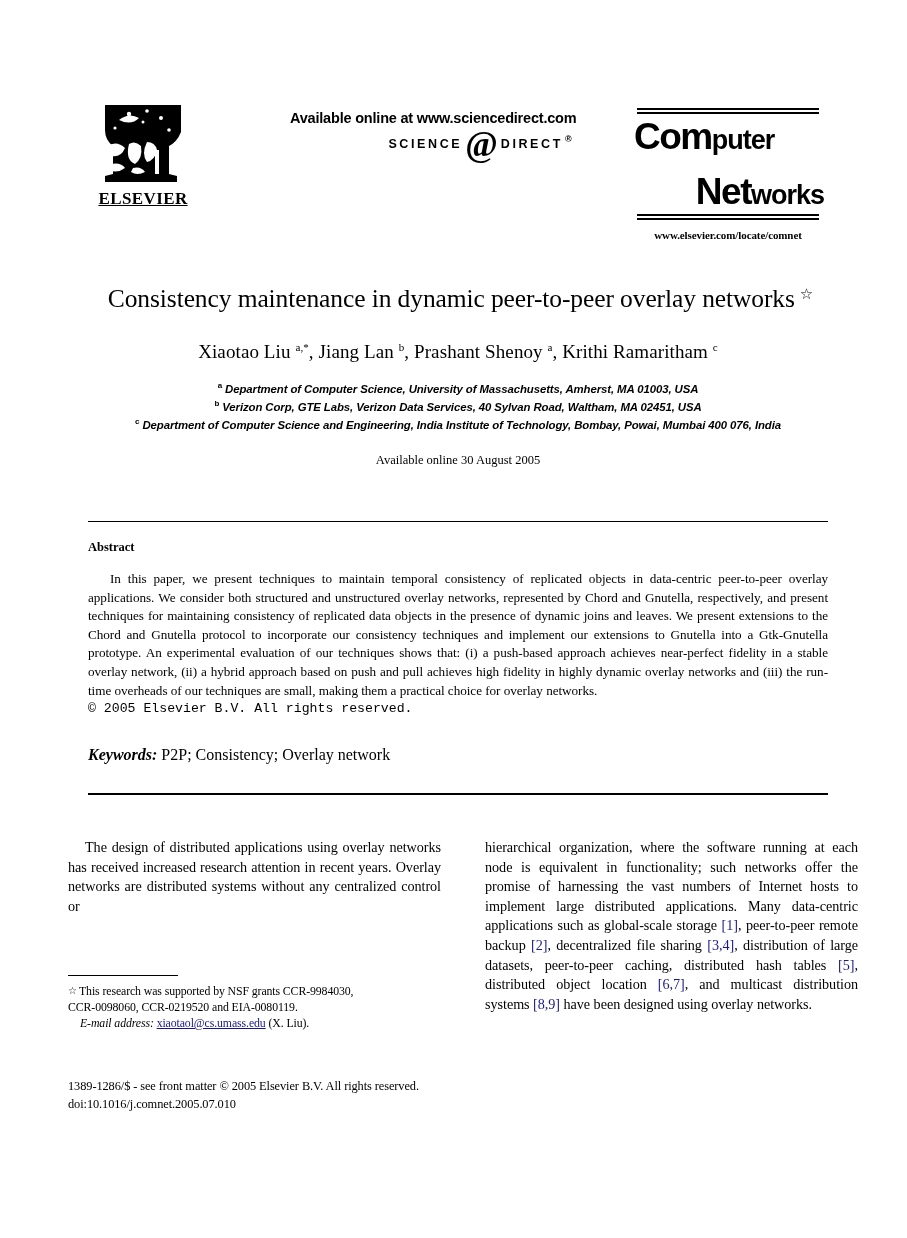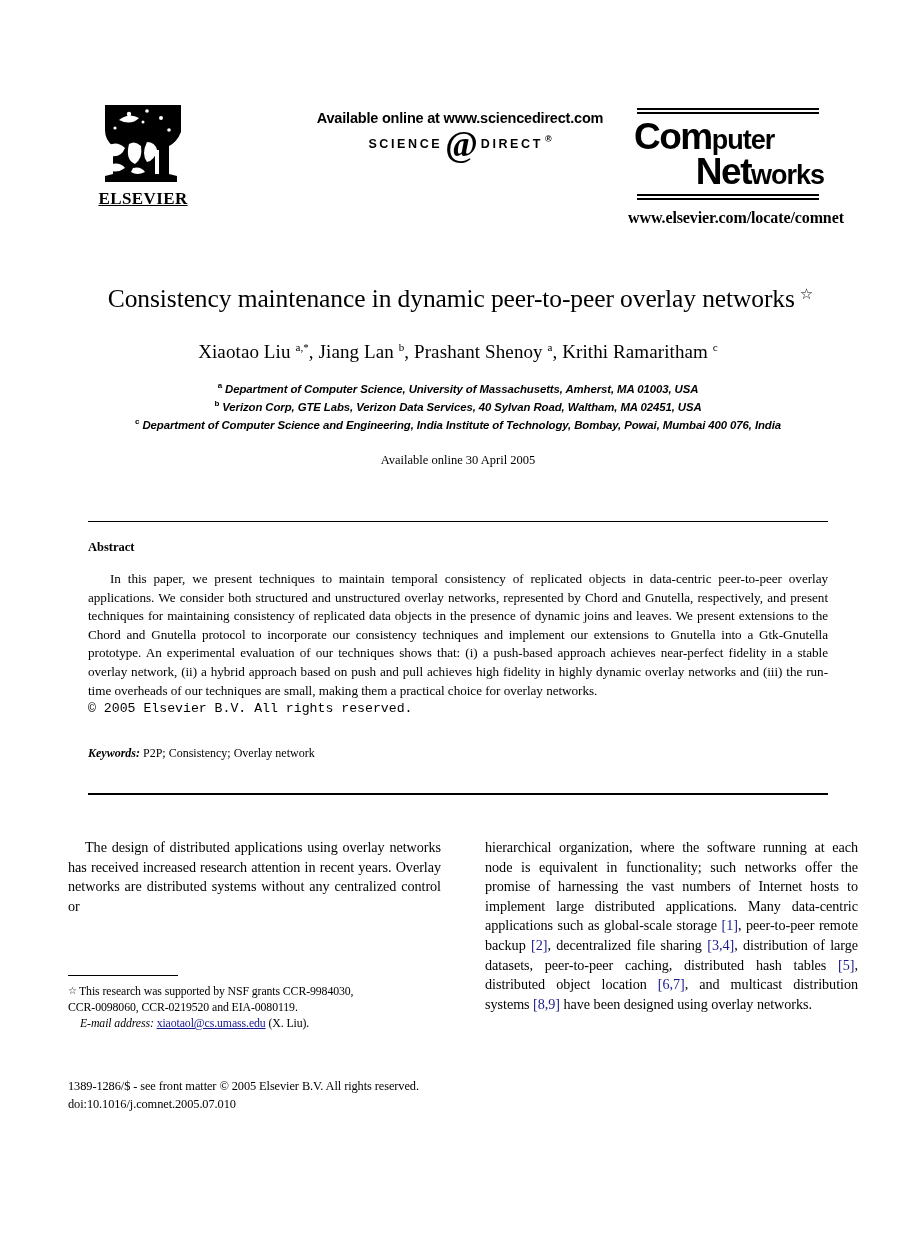--- a/index.html
+++ b/index.html
@@ -54,24 +54,23 @@
     font-weight: bold;
     font-size: 17px;
     letter-spacing: 0.4px;
     line-height: 1;
     margin-top: 2px;
   }
 
   
   .sd-block {
     position: absolute;
-    left: 182px;
+    left: 202px;
     top: 10px;
     width: 380px;
-    text-align: center;
   }
   .sd-available {
     font-family: "Liberation Sans", sans-serif;
     font-weight: bold;
     font-size: 14.5px;
     letter-spacing: -0.2px;
   }
   .sd-logo-row {
     margin-top: 4px;
     display: flex;
@@ -125,28 +124,28 @@
   }
   .cn-rule-top { margin-bottom: 6px; }
   .cn-rule-bot { margin-top: 4px; }
   .cn-line {
     font-family: "Liberation Sans", sans-serif;
     font-weight: bold;
     line-height: 0.94;
     white-space: nowrap;
   }
   .cn-line1 { text-align: left; padding-left: 6px; }
-  .cn-line2 { text-align: right; padding-right: 4px; }
+  .cn-line2 { text-align: right; padding-right: 4px; margin-top: 20px; }
   .cn-big { font-size: 37px; letter-spacing: -1.5px; }
   .cn-small { font-size: 27px; letter-spacing: -1px; }
   .cn-url {
     margin-top: 9px;
     font-family: "Liberation Serif", serif;
     font-weight: bold;
-    font-size: 16px;
+    font-size: 11px;
     letter-spacing: -0.1px;
   }
 
   
   .title-block {
     position: absolute;
     left: 88px;
     top: 282px;
     width: 740px;
     text-align: center;
@@ -226,21 +225,21 @@
   }
   .abstract-copyright {
     font-family: Liberation Mono, monospace;
     font-size: 13.2px;
     line-height: 1.41;
     text-align: left;
   }
   .keywords {
     margin-top: 27px;
     font-family: "Liberation Serif", serif;
-    font-size: 12px;
+    font-size: 16px;
   }
   .keywords .kw-label {
     font-style: italic;
     font-weight: bold;
   }
   .abstract-rule-bot {
     position: absolute;
     left: 88px;
     top: 793px;
     width: 740px;
@@ -385,21 +384,21 @@
   </div>
 
   <div class="title-block">
     <h1 class="paper-title"><span>Consistency maintenance in dynamic peer-to-peer overlay networks</span><span class="title-star">☆</span></h1>
     <div class="authors">Xiaotao Liu <sup>a,*</sup>, Jiang Lan <sup>b</sup>, Prashant Shenoy <sup>a</sup>, Krithi Ramaritham <sup>c</sup></div>
     <div class="affiliations">
       <div><sup>a</sup> <span>Department of Computer Science, University of Massachusetts, Amherst, MA 01003, USA</span></div>
       <div><sup>b</sup> <span>Verizon Corp, GTE Labs, Verizon Data Services, 40 Sylvan Road, Waltham, MA 02451, USA</span></div>
       <div><sup>c</sup> <span>Department of Computer Science and Engineering, India Institute of Technology, Bombay, Powai, Mumbai 400 076, India</span></div>
     </div>
-    <div class="avail-online">Available online 30 April 2005</div>
+    <div class="avail-online">Available online 30 August 2005</div>
   </div>
 
   <div class="abstract-rule-top"></div>
 
   <div class="abstract-block">
     <div class="abstract-heading">Abstract</div>
     <div class="abstract-body">In this paper, we present techniques to maintain temporal consistency of replicated objects in data-centric peer-to-peer overlay applications. We consider both structured and unstructured overlay networks, represented by Chord and Gnutella, respectively, and present techniques for maintaining consistency of replicated data objects in the presence of dynamic joins and leaves. We present extensions to the Chord and Gnutella protocol to incorporate our consistency techniques and implement our extensions to Gnutella into a Gtk-Gnutella prototype. An experimental evaluation of our techniques shows that: (i) a push-based approach achieves near-perfect fidelity in a stable overlay network, (ii) a hybrid approach based on push and pull achieves high fidelity in highly dynamic overlay networks and (iii) the run-time overheads of our techniques are small, making them a practical choice for overlay networks.</div>
     <div class="abstract-copyright">© 2005 Elsevier B.V. All rights reserved.</div>
     <div class="keywords">
       <span class="kw-label">Keywords:</span>

